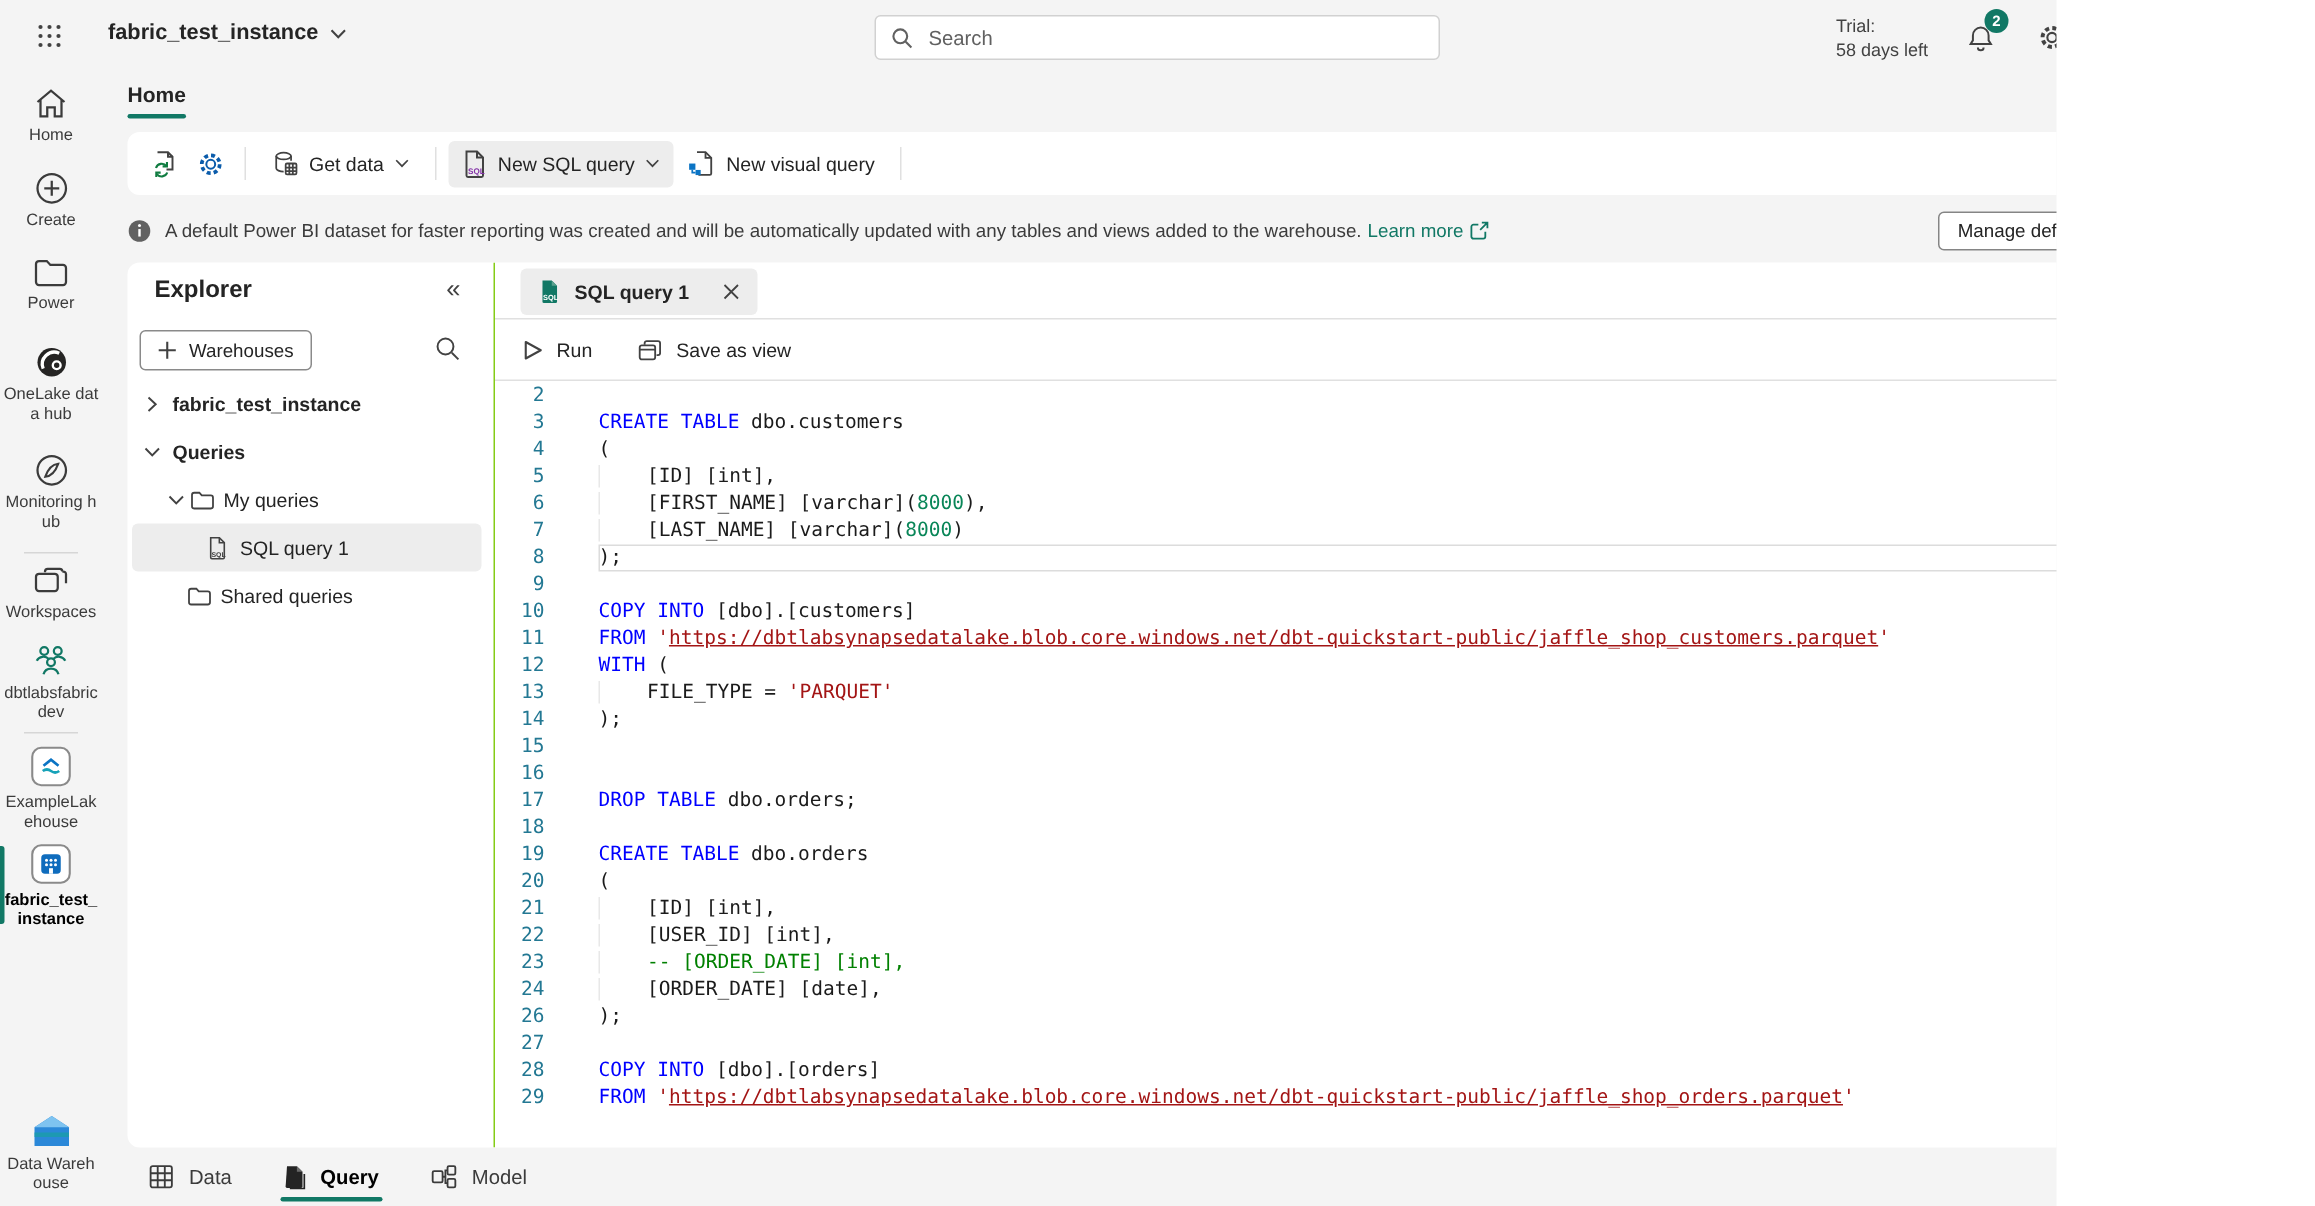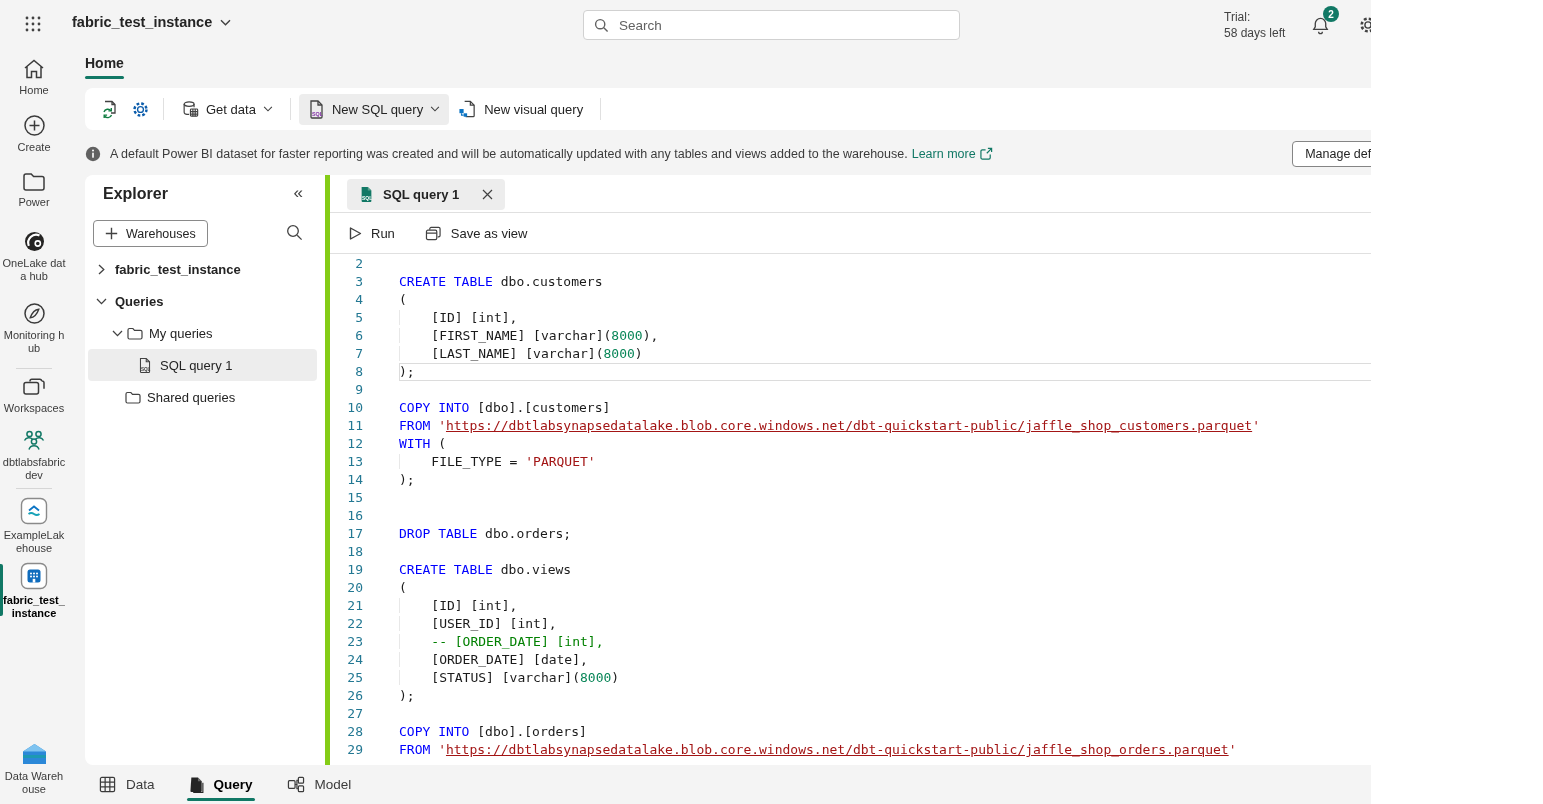--- a/index.html
+++ b/index.html
@@ -42,21 +42,21 @@
   .banner { position:absolute; left:85px; top:135px; width:1458px; height:37px; display:flex; align-items:center; font-size:12.5px; color:#3b3b3b; }
   .info-ic { flex:none; margin-right:9px; }
   .learn-more { color:#117865; cursor:pointer; margin-left:4px; display:inline-flex; align-items:center; gap:4px; }
   .manage-btn { margin-left:auto; background:#fff; border:1px solid #858585; border-radius:4px; font-size:12.5px; font-family:"Liberation Sans",sans-serif; padding:5px 12px; cursor:pointer; color:#242424; white-space:nowrap; }
   .banner-close { width:30px; height:30px; margin:0 2px 0 8px; display:flex; align-items:center; justify-content:center; cursor:pointer; color:#424242; flex:none; }
 
   
   .content { position:absolute; left:85px; top:175px; width:1458px; height:590px; background:#fff; border-radius:8px 0 0 8px; display:flex; overflow:hidden; }
 
   
-  .explorer { width:245px; flex:none; border-right:5px solid #84cc16; position:relative; }
+  .explorer { width:245px; flex:none; border-right:1px solid #84cc16; position:relative; }
   .exp-title { position:absolute; left:18px; top:10px; font-size:16px; font-weight:700; }
   .exp-collapse { position:absolute; right:22px; top:8px; font-size:17px; color:#424242; cursor:pointer; }
   .wh-btn { position:absolute; left:8px; top:45px; height:27px; display:flex; align-items:center; gap:8px; border:1px solid #8a8a8a; border-radius:4px; background:#fff; font-size:12.5px; font-family:"Liberation Sans",sans-serif; padding:0 11px; cursor:pointer; color:#242424; }
   .exp-search { position:absolute; right:22px; top:49px; color:#424242; cursor:pointer; }
   .tree { position:absolute; left:0; top:78px; right:0; }
   .tree-row { height:32px; display:flex; align-items:center; font-size:13px; cursor:pointer; position:relative; }
   .tree-row.selected { background:#ededed; border-radius:4px; margin:0 8px 0 3px; }
   .tw { display:flex; align-items:center; justify-content:center; width:16px; color:#424242; flex:none; }
   .tree-label { white-space:nowrap; }
 
@@ -454,45 +454,41 @@
           <div class="code-line">
             <span class="ln">17</span>
             <span class="lt"><span class="tok-k">DROP TABLE</span><span class="tok-p"> dbo.orders;</span></span>
           </div>
           <div class="code-line">
             <span class="ln">18</span>
             <span class="lt"></span>
           </div>
           <div class="code-line">
             <span class="ln">19</span>
-            <span class="lt"><span class="tok-k">CREATE TABLE</span><span class="tok-p"> dbo.views</span></span>
+            <span class="lt"><span class="tok-k">CREATE TABLE</span><span class="tok-p"> dbo.orders</span></span>
           </div>
           <div class="code-line">
             <span class="ln">20</span>
             <span class="lt"><span class="tok-p">(</span></span>
           </div>
           <div class="code-line">
             <span class="ln">21</span>
             <span class="lt"><span class="tok-g">    </span><span class="tok-p">[ID] [int],</span></span>
           </div>
           <div class="code-line">
             <span class="ln">22</span>
             <span class="lt"><span class="tok-g">    </span><span class="tok-p">[USER_ID] [int],</span></span>
           </div>
           <div class="code-line">
             <span class="ln">23</span>
             <span class="lt"><span class="tok-g">    </span><span class="tok-c">-- [ORDER_DATE] [int],</span></span>
           </div>
           <div class="code-line">
             <span class="ln">24</span>
             <span class="lt"><span class="tok-g">    </span><span class="tok-p">[ORDER_DATE] [date],</span></span>
-          </div>
-          <div class="code-line">
-            <span class="ln">25</span>
-            <span class="lt"><span class="tok-g">    </span><span class="tok-p">[STATUS] [varchar](</span><span class="tok-n">8000</span><span class="tok-p">)</span></span>
           </div>
           <div class="code-line">
             <span class="ln">26</span>
             <span class="lt"><span class="tok-p">);</span></span>
           </div>
           <div class="code-line">
             <span class="ln">27</span>
             <span class="lt"></span>
           </div>
           <div class="code-line">

